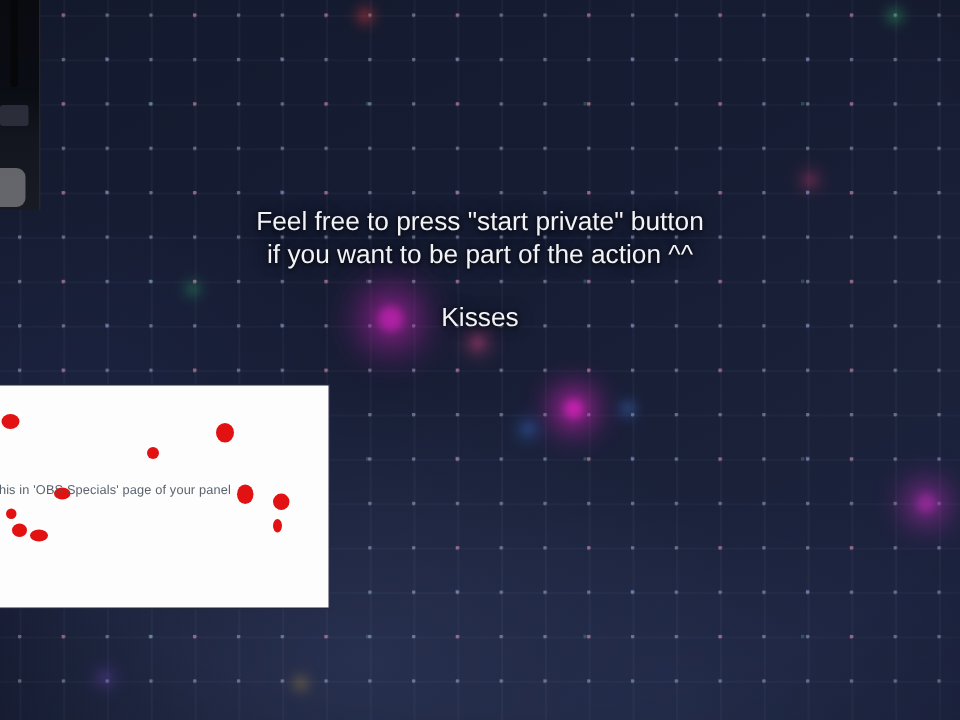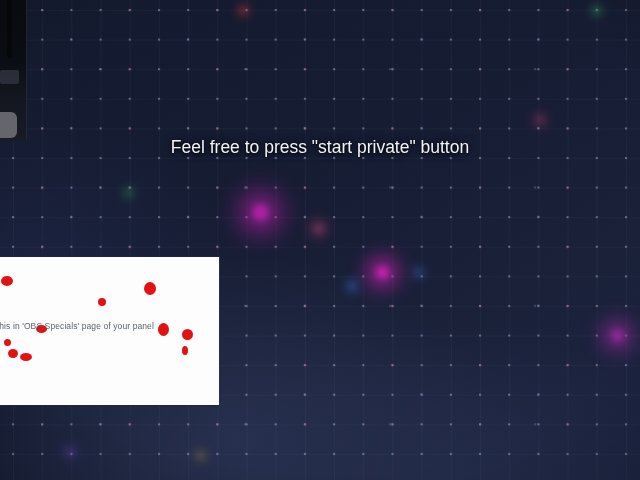--- a/index.html
+++ b/index.html
@@ -204,21 +204,23 @@
   <div class="vignette"></div>
 
   <div class="left-sliver">
     <div class="bar-a"></div>
     <div class="chip"></div>
     <div class="pill"></div>
   </div>
 
   <div class="message-block">
     <span class="message-line">Feel free to press "start private" button</span>
-  </div>
+    <span class="message-line">if you want to be part of the action ^^</span>
+  </div>
+  <div class="message-kisses">Kisses</div>
 
   <div class="notice-panel">
     <div id="marker-layer">
         <div class="red-dot" style="left: 144px; top: 25px; width: 12px; height: 13px; background: rgb(226, 18, 18);"></div>
         <div class="red-dot" style="left: 98px; top: 41px; width: 8px; height: 8px; background: rgb(226, 18, 18);"></div>
         <div class="red-dot" style="left: 1px; top: 19px; width: 12px; height: 10px; background: rgb(226, 18, 18);"></div>
         <div class="red-dot" style="left: 158px; top: 66px; width: 11px; height: 13px; background: rgb(226, 18, 18);"></div>
         <div class="red-dot" style="left: 182px; top: 72px; width: 11px; height: 11px; background: rgb(226, 18, 18);"></div>
         <div class="red-dot" style="left: 182px; top: 89px; width: 6px; height: 9px; background: rgb(226, 18, 18);"></div>
         <div class="red-dot" style="left: 36px; top: 68px; width: 11px; height: 8px; background: rgb(226, 18, 18);"></div>

